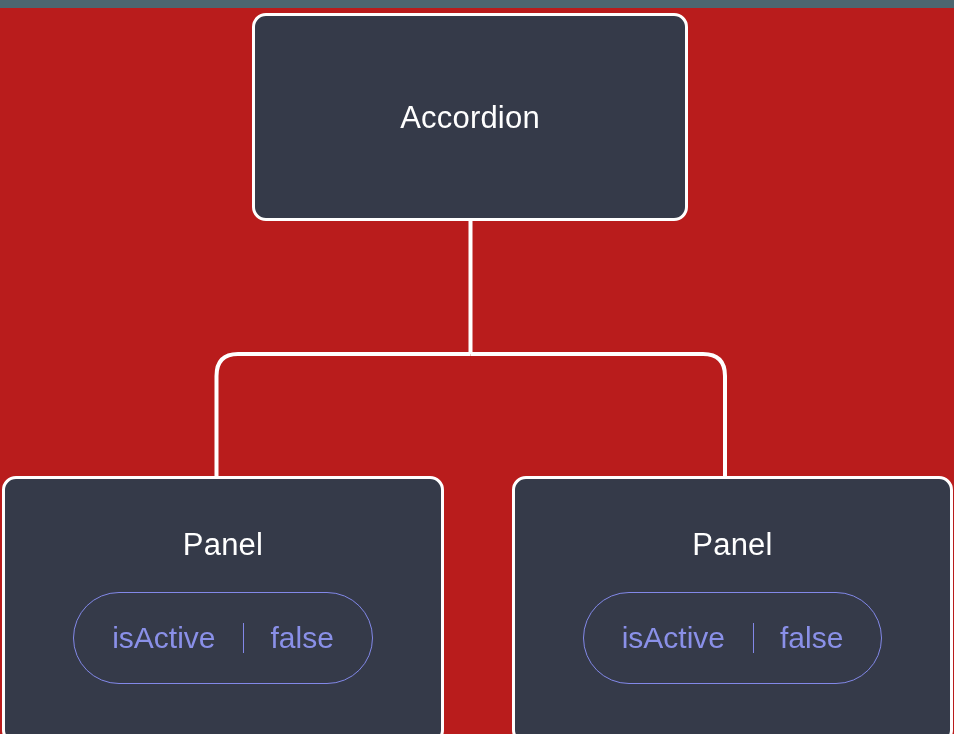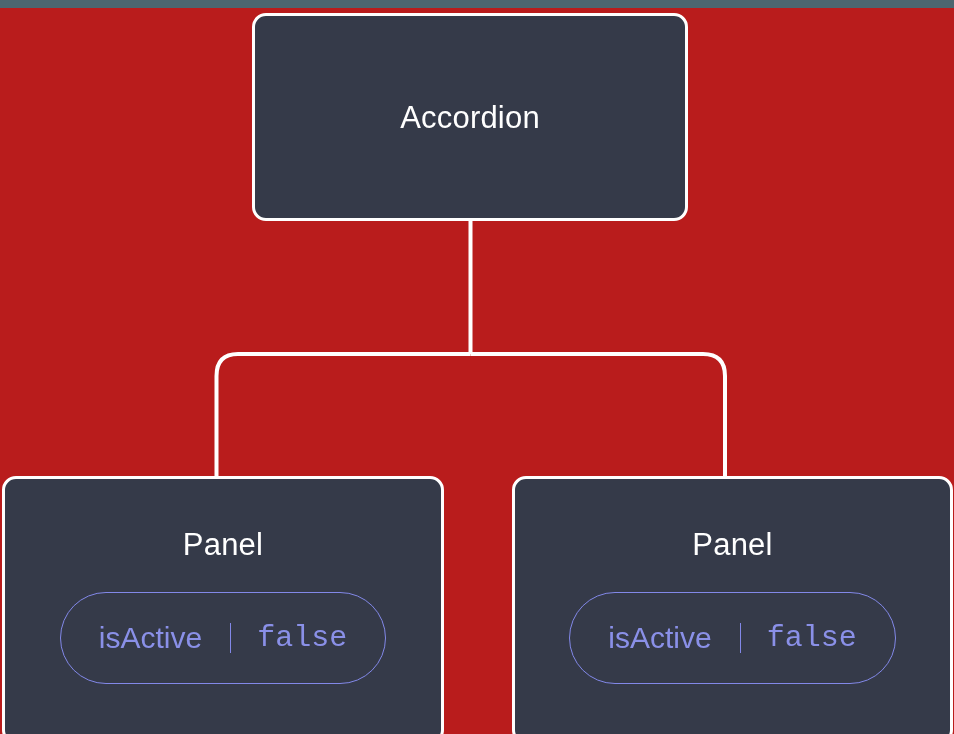--- a/index.html
+++ b/index.html
@@ -100,21 +100,20 @@
     line-height: 1;
     white-space: nowrap;
     box-sizing: border-box;
   }
   .pill-key {
     padding: 0 28px 0 38px;
   }
   .pill-val {
     padding: 0 38px 0 26px;
     border-left: 1.6px solid #8288e8;
-    font-family: Liberation Mono, monospace;
   }
 </style>
 </head>
 <body>
 
 <div id="diagram-root">
 
   <svg id="connector-layer" viewBox="0 0 954 734" width="954" height="734" xmlns="http://www.w3.org/2000/svg">
 
     <path d="M 470.5 213 L 470.5 346" fill="none" stroke="#ffffff" stroke-width="4" stroke-linecap="butt"></path>

